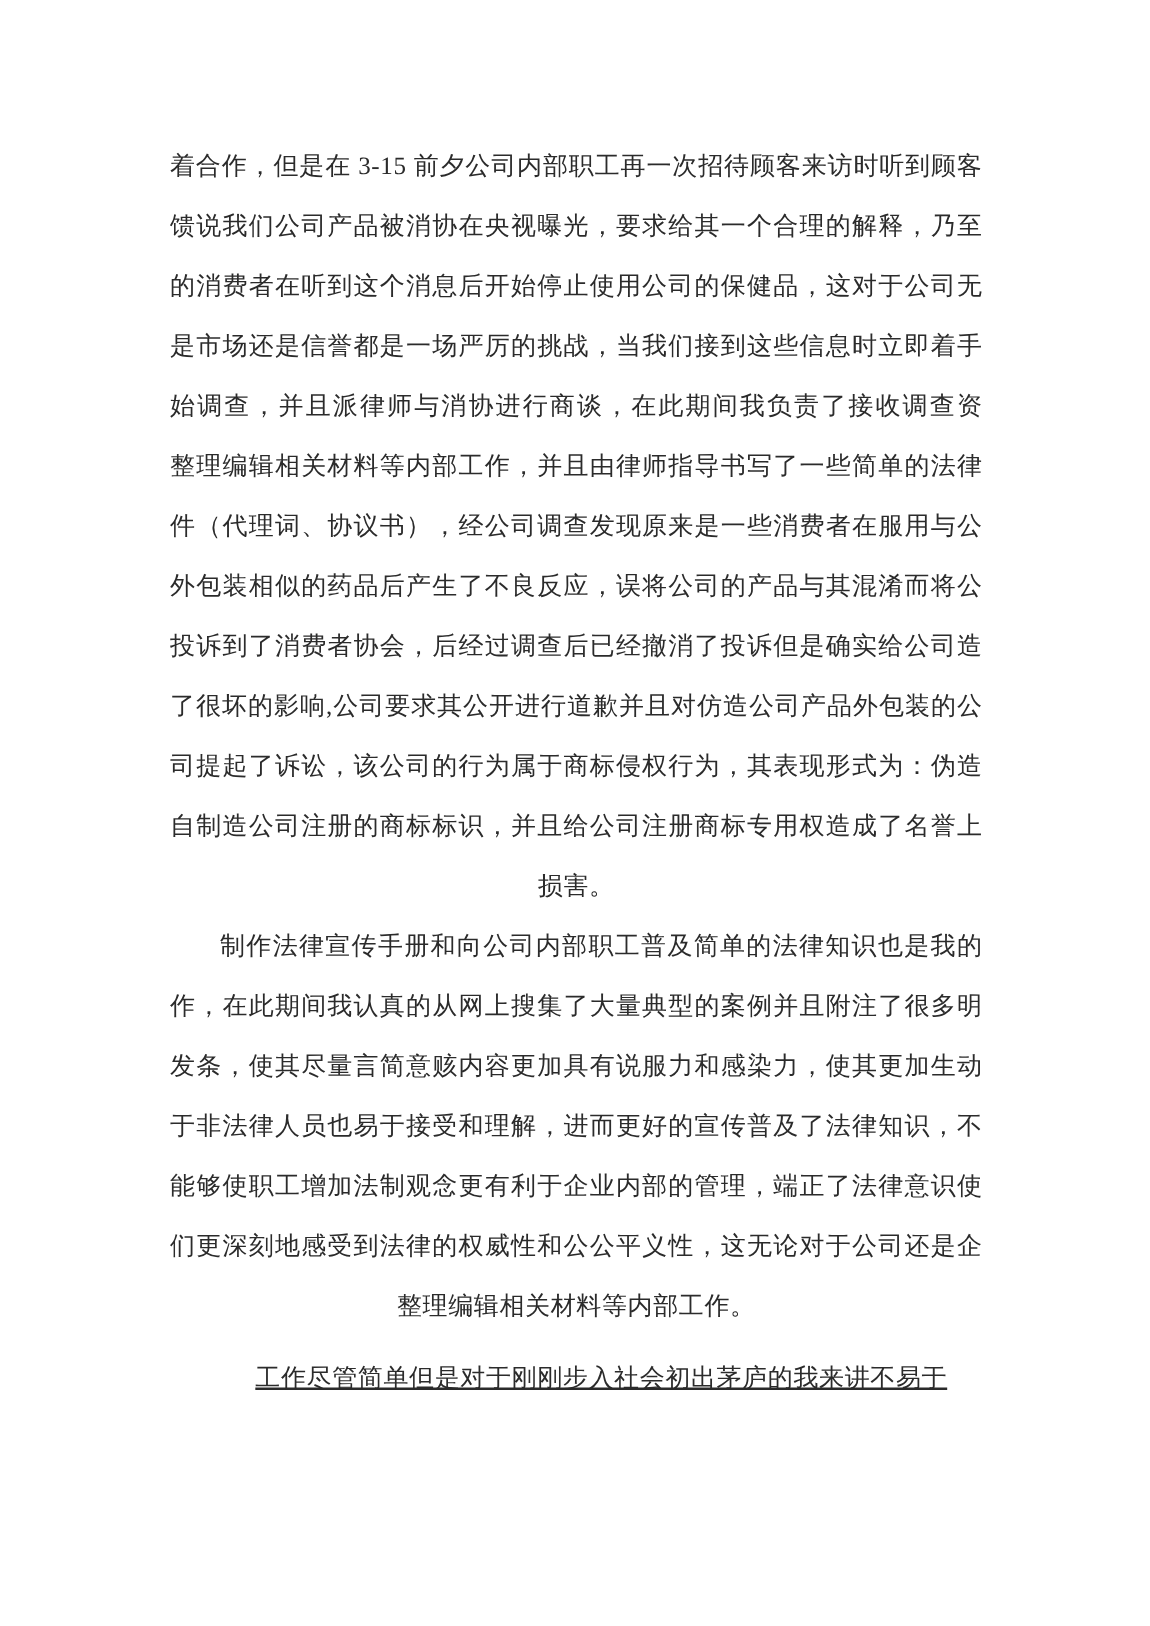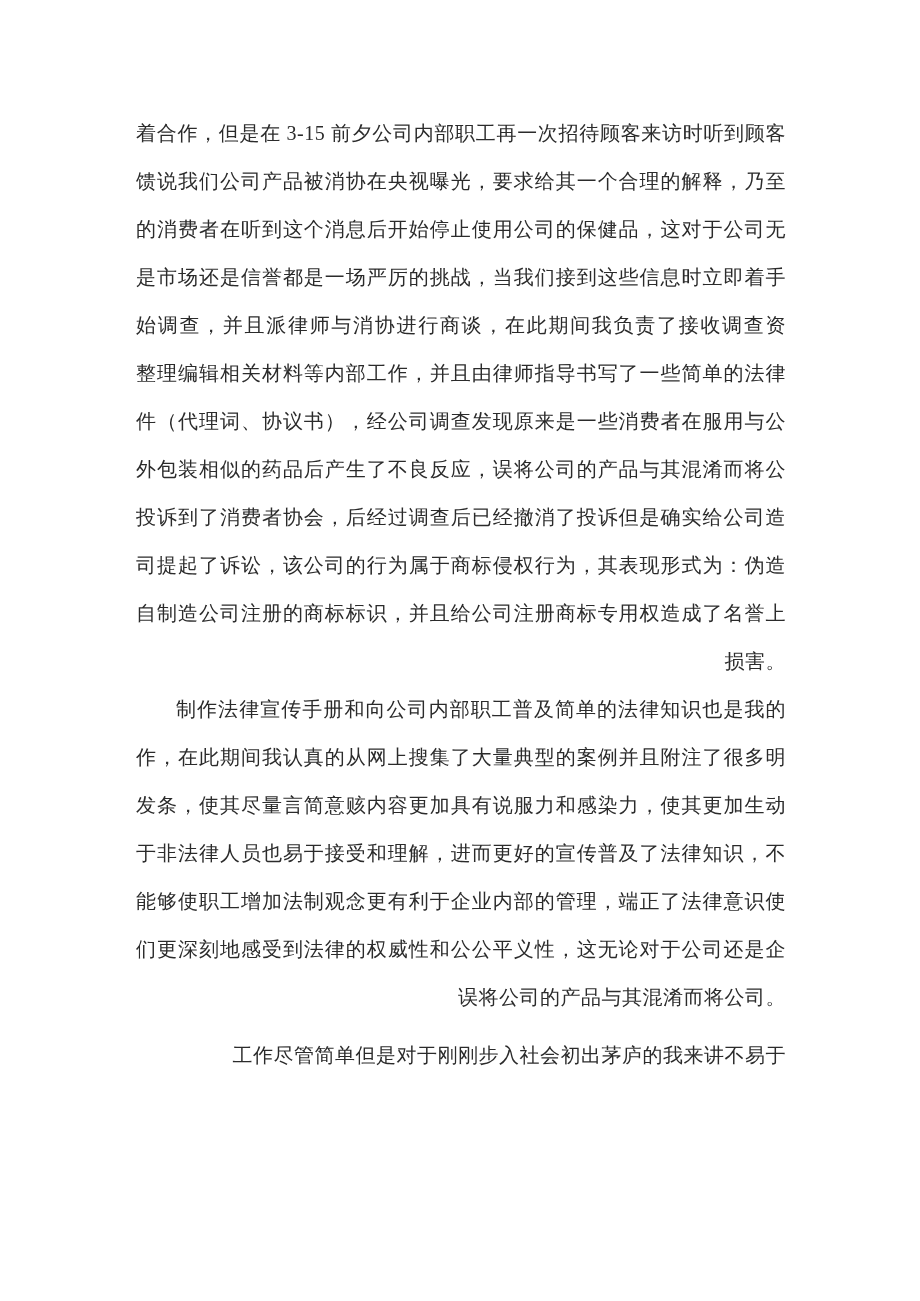--- a/index.html
+++ b/index.html
@@ -20,28 +20,29 @@
     color: #2b2b2b;
     font-family: "Liberation Serif", serif;
     font-weight: 400;
   }
   .paragraph {
     margin: 0;
     padding: 0;
   }
   .para-3 {
     margin-top: 10px;
+    text-decoration: underline;
   }
   .line {
     font-size: 20px;
     line-height: 48px;
     height: 48px;
     overflow: hidden;
     white-space: nowrap;
-    text-align: right;
+    text-align: center;
     letter-spacing: 0.5px;
   }
   .line.fill {
     white-space: normal;
     text-align: justify;
     text-align-last: justify;
     text-justify: inter-ideograph;
   }
   .line.indent {
     text-indent: 2em;
@@ -56,33 +57,34 @@
     <div class="paragraph">
       <div class="line fill">着合作，但是在 3-15 前夕公司内部职工再一次招待顾客来访时听到顾客反</div>
       <div class="line fill">馈说我们公司产品被消协在央视曝光，要求给其一个合理的解释，乃至有</div>
       <div class="line fill">的消费者在听到这个消息后开始停止使用公司的保健品，这对于公司无论</div>
       <div class="line fill">是市场还是信誉都是一场严厉的挑战，当我们接到这些信息时立即着手开</div>
       <div class="line fill">始调查，并且派律师与消协进行商谈，在此期间我负责了接收调查资料、</div>
       <div class="line fill">整理编辑相关材料等内部工作，并且由律师指导书写了一些简单的法律文</div>
       <div class="line fill">件（代理词、协议书），经公司调查发现原来是一些消费者在服用与公司</div>
       <div class="line fill">外包装相似的药品后产生了不良反应，误将公司的产品与其混淆而将公司</div>
       <div class="line fill">投诉到了消费者协会，后经过调查后已经撤消了投诉但是确实给公司造成</div>
+      <div class="line fill">了很坏的影响,公司要求其公开进行道歉并且对仿造公司产品外包装的公</div>
       <div class="line fill">司提起了诉讼，该公司的行为属于商标侵权行为，其表现形式为：伪造擅</div>
       <div class="line fill">自制造公司注册的商标标识，并且给公司注册商标专用权造成了名誉上的</div>
       <div class="line">损害。</div>
     </div>
 
     <div class="paragraph">
       <div class="line fill indent">制作法律宣传手册和向公司内部职工普及简单的法律知识也是我的工</div>
       <div class="line fill">作，在此期间我认真的从网上搜集了大量典型的案例并且附注了很多明文</div>
       <div class="line fill">发条，使其尽量言简意赅内容更加具有说服力和感染力，使其更加生动易</div>
       <div class="line fill">于非法律人员也易于接受和理解，进而更好的宣传普及了法律知识，不仅</div>
       <div class="line fill">能够使职工增加法制观念更有利于企业内部的管理，端正了法律意识使他</div>
       <div class="line fill">们更深刻地感受到法律的权威性和公公平义性，这无论对于公司还是企业</div>
-      <div class="line">误将公司的产品与其混淆而将公司。</div>
+      <div class="line">整理编辑相关材料等内部工作。</div>
     </div>
 
     <div class="paragraph para-3">
       <div class="line indent">工作尽管简单但是对于刚刚步入社会初出茅庐的我来讲不易于</div>
     </div>
 
   </div>
 </div>
 
 </body></html>

